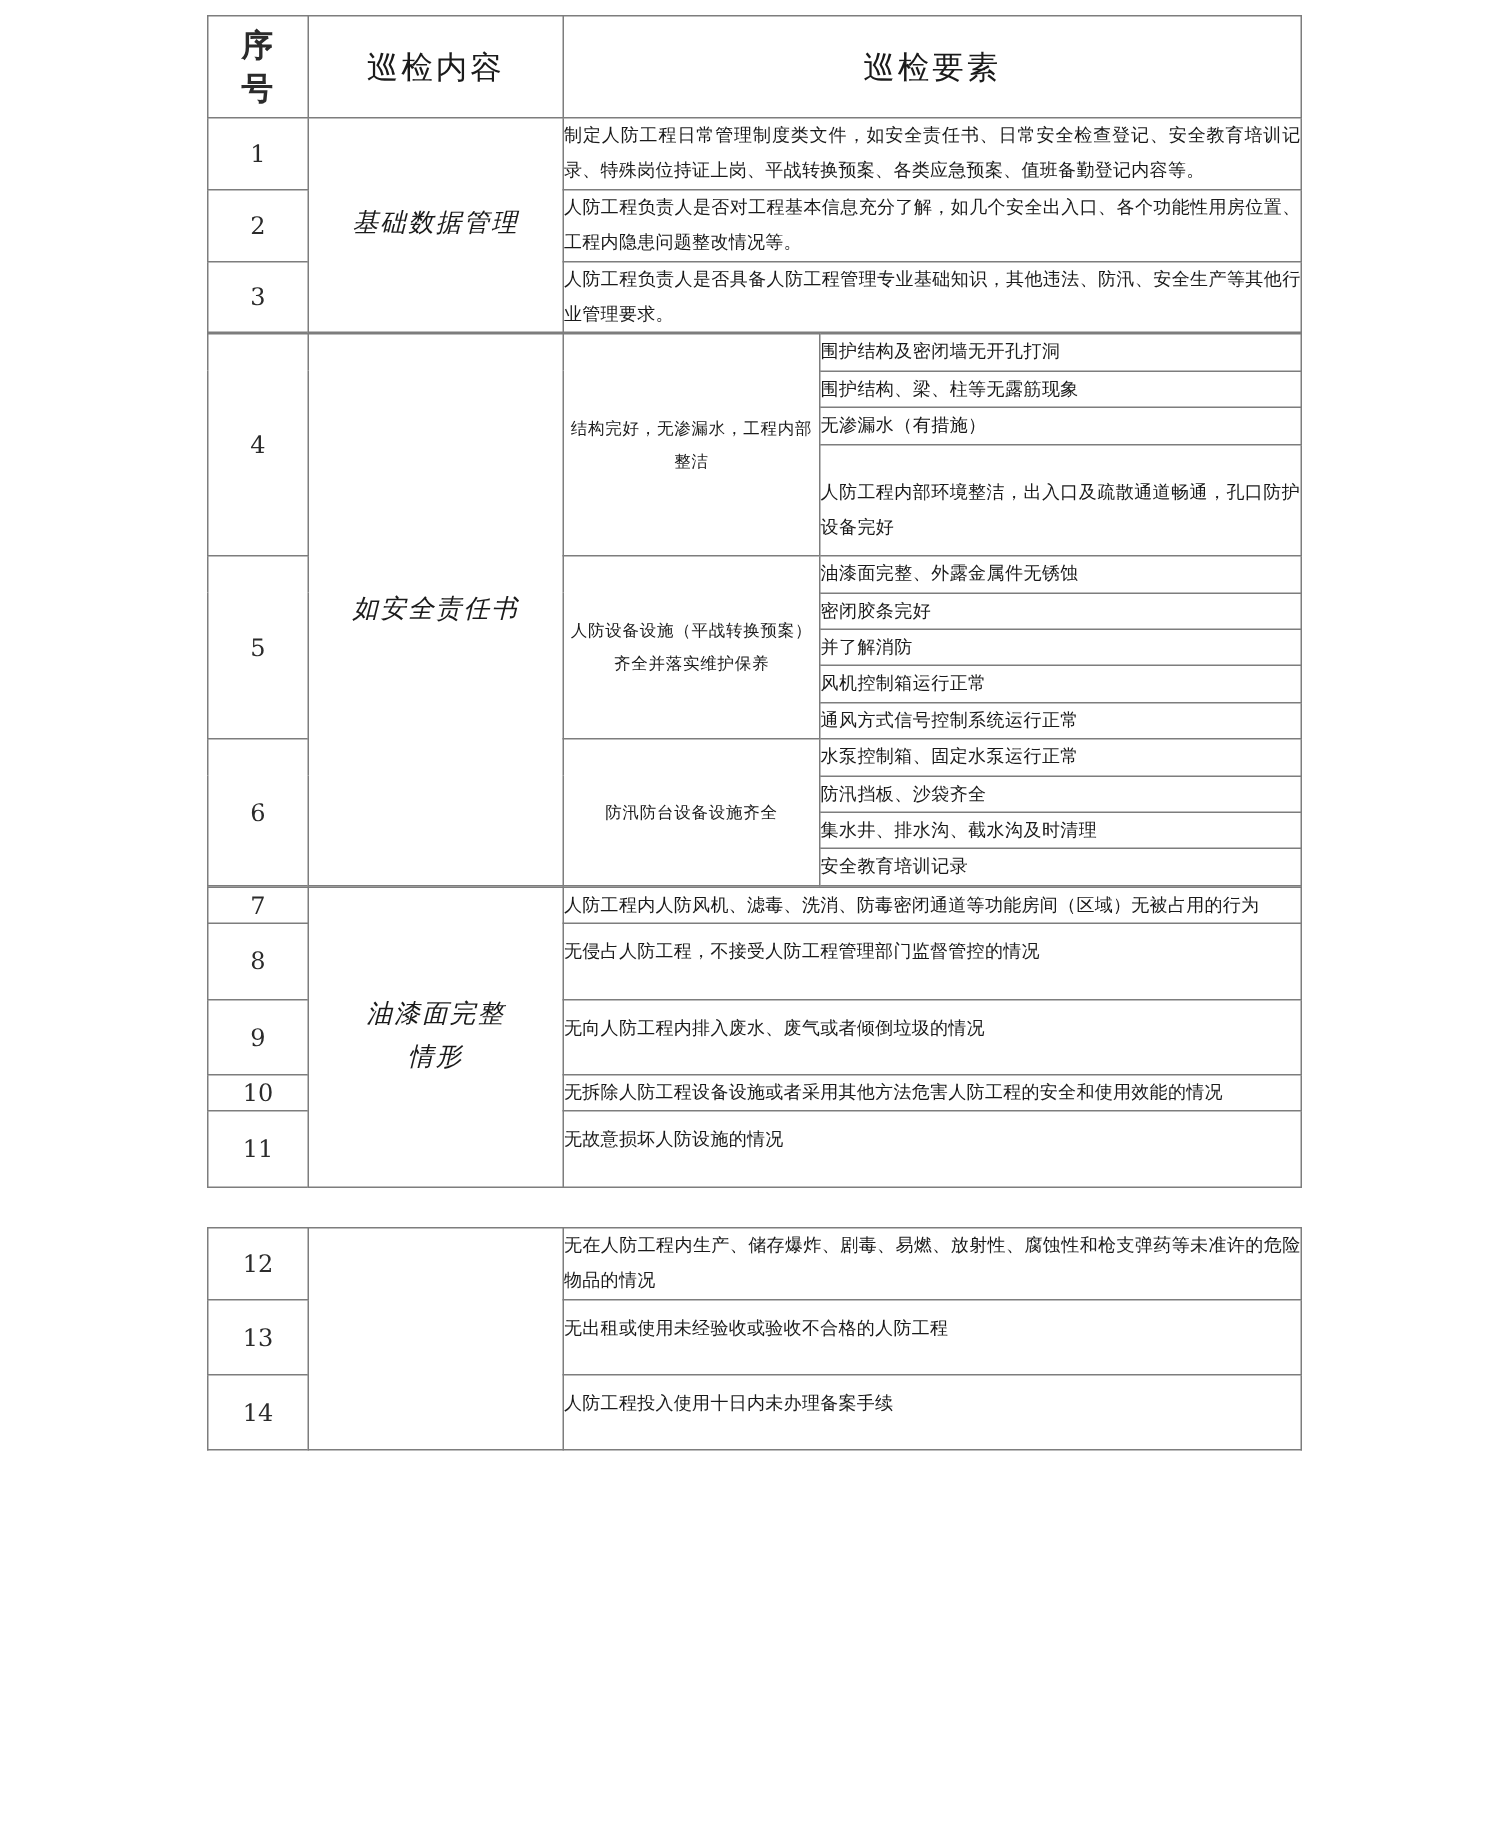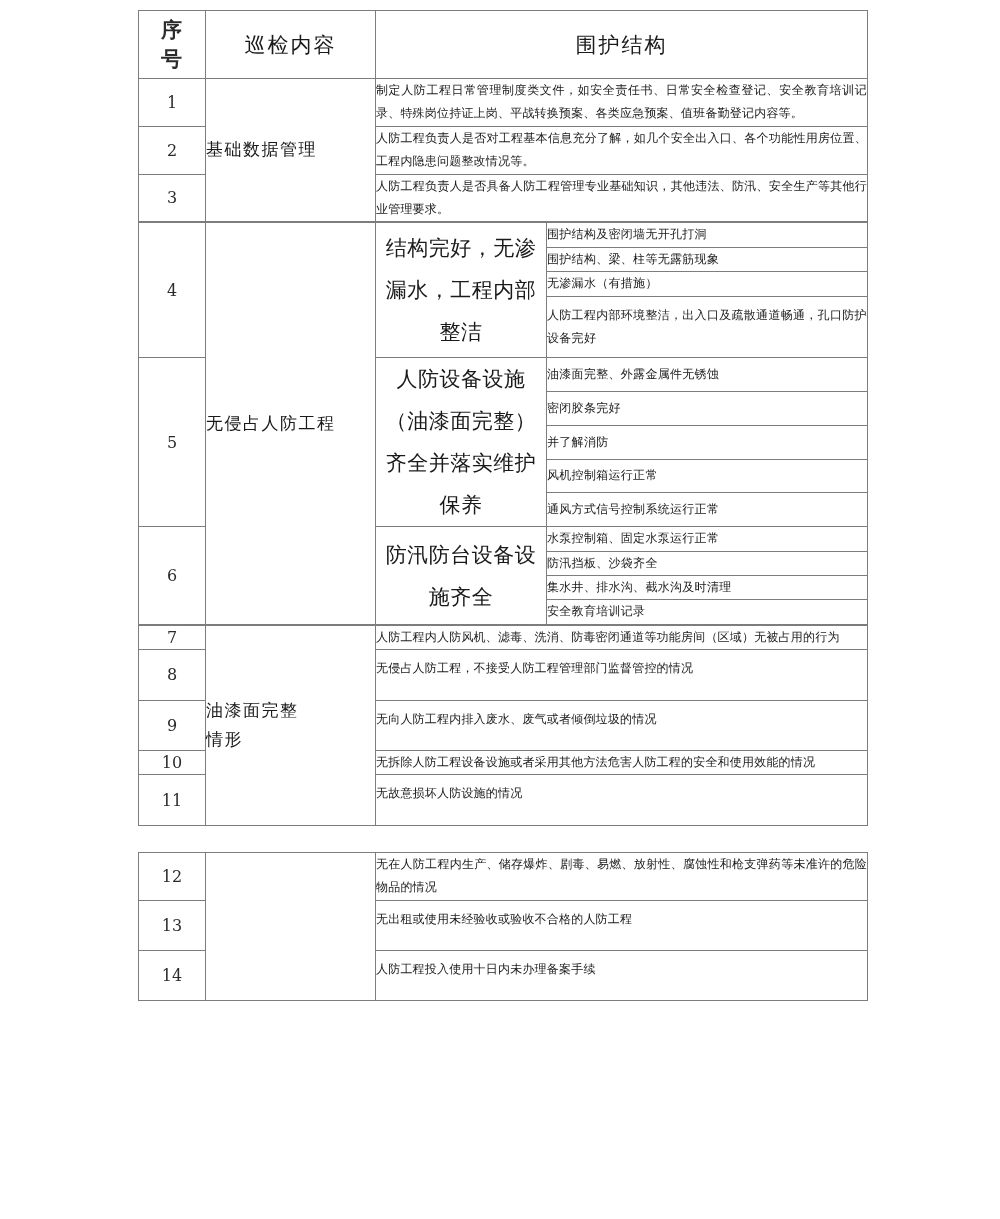--- a/index.html
+++ b/index.html
@@ -57,55 +57,56 @@
     letter-spacing: 1px;
   }
   .hdr {
     text-align: center;
     font-size: 21px;
     font-weight: bold;
     letter-spacing: 2px;
     height: 67px;
   }
   .cell-cat {
-    text-align: left;
+    text-align: center;
     font-size: 17px;
     font-weight: bold;
     letter-spacing: 1.5px;
     line-height: 1.75;
+    font-style: italic;
   }
   .cell-text {
     font-size: 12px;
     line-height: 1.95;
     padding: 9px 10px 9px 12px;
     text-align: justify;
     text-justify: inter-ideograph;
     letter-spacing: 0.2px;
   }
   .cell-text.tight {
     padding-top: 7px;
     padding-bottom: 19px;
   }
   .cell-group {
     text-align: center;
-    font-size: 21px;
+    font-size: 11px;
     line-height: 2.0;
     padding: 4px 14px;
     letter-spacing: 0.5px;
     margin-top: 20px;
   }
   .cell-item {
     font-size: 12px;
     line-height: 1.95;
     padding: 6px 8px 6px 10px;
     letter-spacing: 0.3px;
   }
   .cell-item.two {
     line-height: 1.95;
-    padding-top: 7px;
+    padding-top: 20px;
     padding-bottom: 7px;
   }
   .gap {
     height: 26px;
   }
   .blank { }
 </style>
 </head>
 <body>
 
@@ -118,21 +119,21 @@
         <col class="c-elem">
     </colgroup>
     <tbody>
 
       <tr>
         <td class="cell-no stacked hdr">
           <div>序</div>
           <div>号</div>
         </td>
         <td class="hdr">巡检内容</td>
-        <td class="hdr">围护结构</td>
+        <td class="hdr">巡检要素</td>
       </tr>
 
       <tr>
         <td class="cell-no">1</td>
         <td class="cell-cat" rowspan="3">基础数据管理</td>
         <td class="cell-text">制定人防工程日常管理制度类文件，如安全责任书、日常安全检查登记、安全教育培训记录、特殊岗位持证上岗、平战转换预案、各类应急预案、值班备勤登记内容等。</td>
       </tr>
       <tr>
         <td class="cell-no">2</td>
         <td class="cell-text">人防工程负责人是否对工程基本信息充分了解，如几个安全出入口、各个功能性用房位置、工程内隐患问题整改情况等。</td>
@@ -148,37 +149,37 @@
     <colgroup>
       <col class="s-no">
         <col class="s-cat">
         <col class="s-group">
         <col class="s-item">
     </colgroup>
     <tbody>
 
       <tr>
         <td class="cell-no" rowspan="4">4</td>
-        <td class="cell-cat" rowspan="13">无侵占人防工程</td>
+        <td class="cell-cat" rowspan="13">如安全责任书</td>
         <td class="cell-group" rowspan="4">结构完好，无渗漏水，工程内部整洁</td>
         <td class="cell-item">围护结构及密闭墙无开孔打洞</td>
       </tr>
       <tr>
         <td class="cell-item">围护结构、梁、柱等无露筋现象</td>
       </tr>
       <tr>
         <td class="cell-item">无渗漏水（有措施）</td>
       </tr>
       <tr>
         <td class="cell-item two">人防工程内部环境整洁，出入口及疏散通道畅通，孔口防护设备完好</td>
       </tr>
 
       <tr>
         <td class="cell-no" rowspan="5">5</td>
-        <td class="cell-group" rowspan="5">人防设备设施（油漆面完整）齐全并落实维护保养</td>
+        <td class="cell-group" rowspan="5">人防设备设施（平战转换预案）齐全并落实维护保养</td>
         <td class="cell-item">油漆面完整、外露金属件无锈蚀</td>
       </tr>
       <tr>
         <td class="cell-item">密闭胶条完好</td>
       </tr>
       <tr>
         <td class="cell-item">并了解消防</td>
       </tr>
       <tr>
         <td class="cell-item">风机控制箱运行正常</td>

